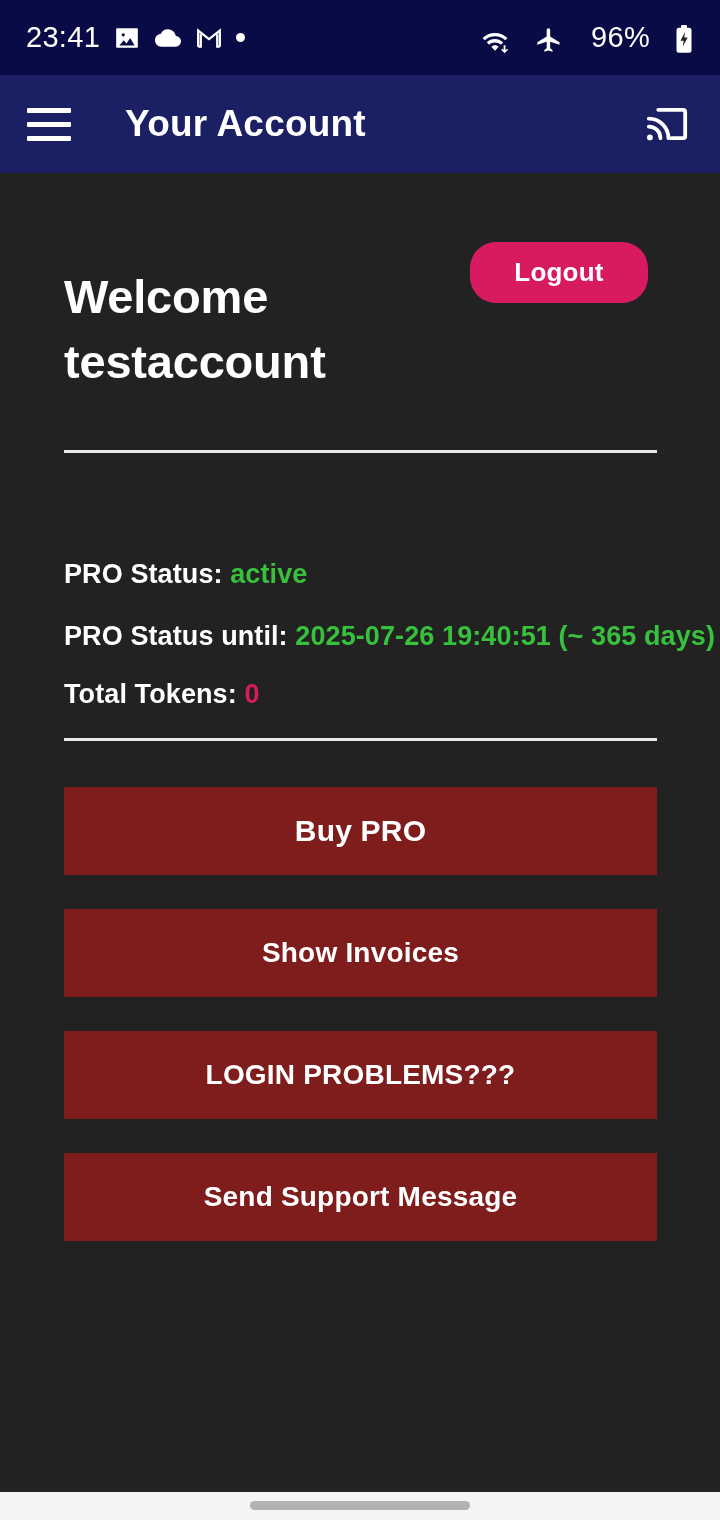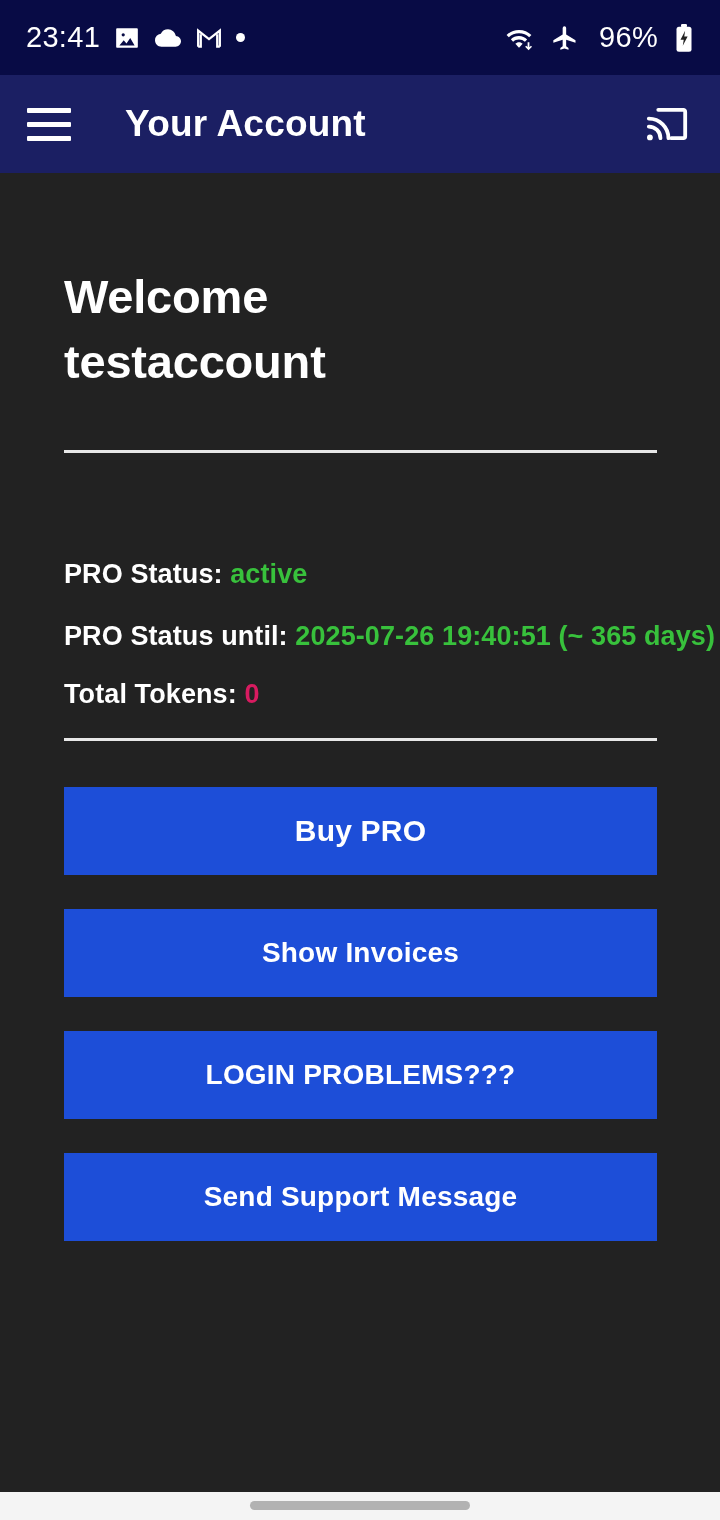--- a/index.html
+++ b/index.html
@@ -12,21 +12,21 @@
   .screen { position:relative; width:720px; height:1520px; background:#222222; }
 
   
   .statusbar {
     position:absolute; top:0; left:0; width:720px; height:75px;
     background:#080b45;
     display:flex; align-items:center; justify-content:space-between;
     padding:0 26px;
   }
   .sb-left { display:flex; align-items:center; gap:14px; }
-  .sb-right { display:flex; align-items:center; gap:16px; }
+  .sb-right { display:flex; align-items:flex-end; gap:24px; }
   .sb-time { color:#ffffff; font-size:29px; letter-spacing:0.3px; }
   .sb-pct { color:#ffffff; font-size:29px; letter-spacing:0.3px; margin-left:4px; }
   .sb-icon { display:inline-flex; align-items:center; justify-content:center; }
   .dot-icon { width:9px; height:9px; border-radius:50%; background:#ffffff; display:inline-block; }
 
   
   .appbar {
     position:absolute; top:75px; left:0; width:720px; height:98px;
     background:#1b1f63;
     display:flex; align-items:center;
@@ -68,21 +68,21 @@
   .info-row .val-plain { color:#ffffff; font-weight:bold; }
   .info-row .val-green { color:#38c13c; font-weight:bold; }
   .info-row .val-pink  { color:#d81b60; font-weight:bold; }
   #row-userid { top:318px; }
   #row-pro    { top:386px;text-align:right; }
   #row-until  { top:448px; }
   #row-tokens { top:506px;text-align:center; }
 
   .action-btn {
     position:absolute; left:64px; width:593px; height:88px;
-    background:#1d4ed8; color:#ffffff; border:none; border-radius:0;
+    background:#7f1d1d; color:#ffffff; border:none; border-radius:0;
     font-family:"Liberation Sans", sans-serif; font-weight:bold;
     cursor:pointer; letter-spacing:0.2px;
   }
   #btn-0 { top:614px; font-size:30px; }
   #btn-1 { top:736px; font-size:28px; }
   #btn-2 { top:858px; font-size:28px; }
   #btn-3 { top:980px; font-size:28px; }
   #btn-4 { top:1102px; font-size:28px; }
 
   
@@ -159,20 +159,21 @@
         <path fill="none" stroke="#ffffff" stroke-width="2.1" stroke-linecap="round" d="M7.2 3.2H21a1 1 0 0 1 1 1v13.6a1 1 0 0 1-1 1h-6.6"></path>
         <path fill="none" stroke="#ffffff" stroke-width="2.1" stroke-linecap="round" d="M2 12.4a6.4 6.4 0 0 1 6.4 6.4"></path>
         <path fill="none" stroke="#ffffff" stroke-width="2.1" stroke-linecap="round" d="M2 8a10.8 10.8 0 0 1 10.8 10.8"></path>
         <circle cx="2.6" cy="18.4" r="1.6" fill="#ffffff"></circle>
       </svg>
     </div>
   </div>
 
   <div class="content">
 
+    <button class="logout-btn">Logout</button>
 
     <div class="welcome">Welcome testaccount</div>
 
     <div class="divider divider-top"></div>
 
     <div class="info-row" id="row-pro">
       <span>PRO Status: </span><span class="val-green">active</span>
     </div>
     <div class="info-row" id="row-until">
       <span>PRO Status until: </span><span class="val-green">2025-07-26 19:40:51 (~ 365 days)</span>

